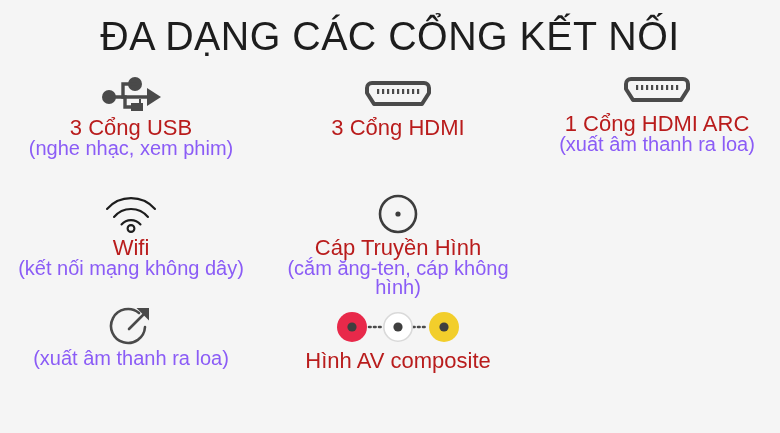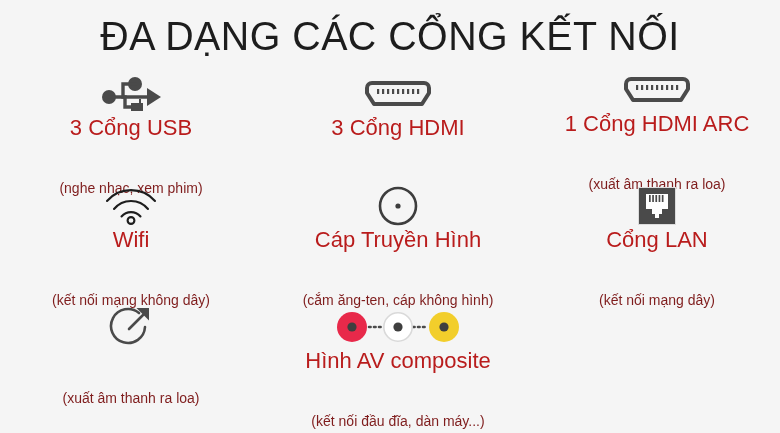--- a/index.html
+++ b/index.html
@@ -57,34 +57,33 @@
     align-items: center;
     justify-content: center;
   }
   .label {
     font-size: 22px;
     line-height: 23px;
     color: #b91c1c;
     white-space: nowrap;
   }
   .sub {
-    font-size: 14px;
+    font-size: 20px;
     line-height: 19px;
-    color: #7f1d1d;
-    margin-top: 40px;
+    color: #8b5cf6;
   }
   .sub.two-line { line-height: 18px; }
 
   
   .col-a { left: 0px;   width: 262px; }
   .col-b { left: 262px; width: 272px; }
   .col-c { left: 534px; width: 246px; }
 
   .row-1 { top: 0px;   }
-  .row-2 { top: 112px; }
+  .row-2 { top: 120px; }
   .row-3 { top: 233px; }
 
   .row-1.col-c { top: -4px; }
   .row-3.col-c { top: 226px; }
 
   
   svg { display: block; }
   .stroke-dark { stroke: #4a4a4a; fill: none; }
   .fill-dark { fill: #4a4a4a; }
 </style>
@@ -179,38 +178,20 @@
       <div class="icon-wrap">
         <svg width="42" height="42" viewBox="0 0 42 42" aria-hidden="true">
           <circle cx="21" cy="21" r="18" fill="none" stroke="#3d3d3d" stroke-width="2.6"></circle>
           <circle cx="21" cy="21" r="2.6" fill="#3d3d3d"></circle>
         </svg>
       </div>
       <div class="label">Cáp Truyền Hình</div>
       <div class="sub">(cắm ăng-ten, cáp không hình)</div>
     </div>
 
-    <div class="cell row-2 col-c">
-      <div class="icon-wrap">
-        <svg width="38" height="38" viewBox="0 0 38 38" aria-hidden="true">
-          <rect x="0.5" y="0.5" width="37" height="37" fill="#4a4a4a" stroke="#dcdcdc" stroke-width="1"></rect>
-          <path d="M8 7 h22 v15 h-6 v5 h-10 v-5 h-6 z" fill="#ffffff"></path>
-          <g fill="#4a4a4a">
-            <rect x="11" y="8" width="1.7" height="7"></rect>
-            <rect x="14.2" y="8" width="1.7" height="7"></rect>
-            <rect x="17.4" y="8" width="1.7" height="7"></rect>
-            <rect x="20.6" y="8" width="1.7" height="7"></rect>
-            <rect x="23.8" y="8" width="1.7" height="7"></rect>
-          </g>
-          <rect x="17" y="27" width="4" height="4" fill="#ffffff"></rect>
-        </svg>
-      </div>
-      <div class="label">Cổng LAN</div>
-      <div class="sub">(kết nối mạng dây)</div>
-    </div>
 
     <div class="cell row-3 col-a">
       <div class="icon-wrap">
         <svg width="46" height="46" viewBox="0 0 46 46" aria-hidden="true">
           <path d="M31 9 A17 17 0 1 0 37 23" fill="none" stroke="#4a4a4a" stroke-width="2.6" stroke-linecap="round"></path>
           <line x1="21" y1="25" x2="39" y2="7" stroke="#4a4a4a" stroke-width="2.6" stroke-linecap="round"></line>
           <polygon points="41,4 41,16.5 28.5,4" fill="#4a4a4a"></polygon>
         </svg>
       </div>
       <div class="sub">(xuất âm thanh ra loa)</div>
@@ -225,18 +206,17 @@
           </g>
           <circle cx="17" cy="16" r="15" fill="#e8294a"></circle>
           <circle cx="17" cy="16" r="4.6" fill="#3f3f3f"></circle>
           <circle cx="63" cy="16" r="14.2" fill="#ffffff" stroke="#d9d9d9" stroke-width="1.6"></circle>
           <circle cx="63" cy="16" r="4.6" fill="#3f3f3f"></circle>
           <circle cx="109" cy="16" r="15" fill="#f2ce2b"></circle>
           <circle cx="109" cy="16" r="4.6" fill="#3f3f3f"></circle>
         </svg>
       </div>
       <div class="label">Hình AV composite</div>
-      <div class="sub">(kết nối đầu đĩa, dàn máy...)</div>
     </div>
 
 
   </div>
 </div>
 
 </body></html>

